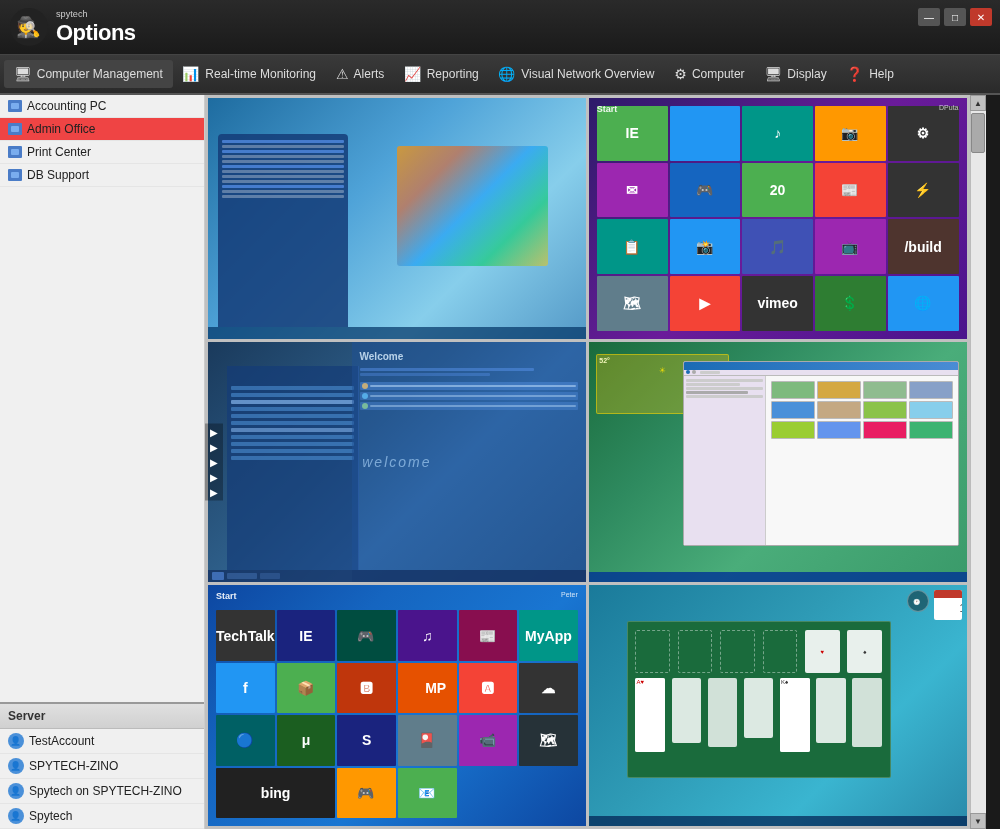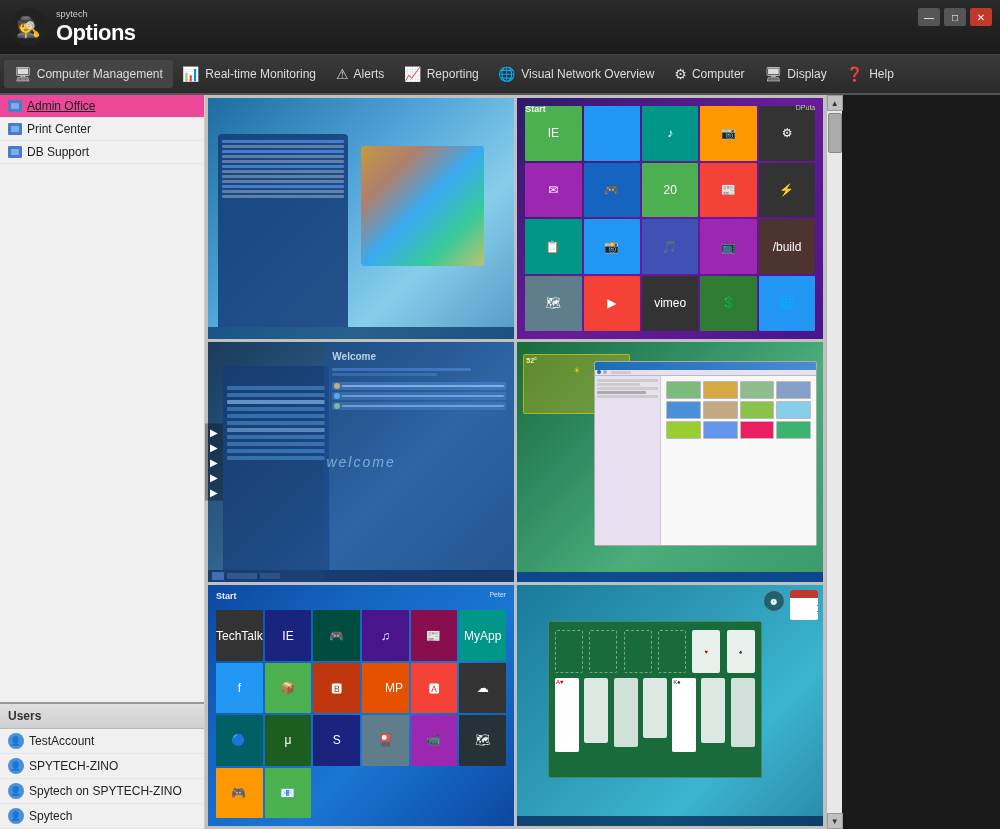--- a/index.html
+++ b/index.html
@@ -113,21 +113,21 @@
     .sidebar-item {
       display: flex;
       align-items: center;
       gap: 5px;
       padding: 4px 8px;
       cursor: pointer;
       font-size: 12px;
       color: #222;
       border-bottom: 1px solid #e5e5e5;
     }
-    .sidebar-item.selected { background: #ec4899; text-decoration: underline; }
+    .sidebar-item.selected { background: #ef4444; }
     .sidebar-item-icon {
       width: 14px;
       height: 12px;
       background: #4a7cc7;
       border-radius: 1px;
       flex-shrink: 0;
       display: flex;
       align-items: center;
       justify-content: center;
     }
@@ -278,23 +278,23 @@
       grid-template-columns: repeat(5, 1fr);
       gap: 2px;
       padding: 8px;
       height: 100%;
     }
     .tile {
       border-radius: 1px;
       display: flex;
       align-items: center;
       justify-content: center;
-      font-size: 12px;
+      font-size: 14px;
       color: white;
-      font-weight: normal;
+      font-weight: bold;
     }
     .tile-green { background: #4caf50; }
     .tile-blue { background: #2196f3; }
     .tile-orange { background: #ff9800; }
     .tile-red { background: #f44336; }
     .tile-purple { background: #9c27b0; }
     .tile-teal { background: #009688; }
     .tile-dark { background: #333; }
     .tile-indigo { background: #3f51b5; }
     .tile-gray { background: #607d8b; }
@@ -523,37 +523,41 @@
   </div>
   <div class="menu-item">
     <span class="menu-icon">❓</span>
     <span>Help</span>
   </div>
 </div>
 
 <div id="main">
 
   <div id="sidebar">
+    <div class="sidebar-item">
+      <div class="sidebar-item-icon"></div>
+      <span>Accounting PC</span>
+    </div>
     <div class="sidebar-item selected">
       <div class="sidebar-item-icon"></div>
       <span>Admin Office</span>
     </div>
     <div class="sidebar-item">
       <div class="sidebar-item-icon"></div>
       <span>Print Center</span>
     </div>
     <div class="sidebar-item">
       <div class="sidebar-item-icon"></div>
       <span>DB Support</span>
     </div>
 
     <div style="flex:1;"></div>
 
     <div class="users-section">
-      <div class="sidebar-section-header">Users</div>
+      <div class="sidebar-section-header">Server</div>
       <div class="sidebar-item">
         <div class="user-icon">👤</div>
         <span>TestAccount</span>
       </div>
       <div class="sidebar-item">
         <div class="user-icon">👤</div>
         <span>SPYTECH-ZINO</span>
       </div>
       <div class="sidebar-item">
         <div class="user-icon">👤</div>
@@ -747,20 +751,21 @@
             <div class="tile" style="background:#bf360c;">🅱</div>
             <div class="tile" style="background:#e65100;padding-left:17px;">MP</div>
             <div class="tile tile-red">🅰</div>
             <div class="tile tile-dark">☁</div>
             <div class="tile" style="background:#006064;">🔵</div>
             <div class="tile" style="background:#1b5e20;">μ</div>
             <div class="tile" style="background:#1a237e;">S</div>
             <div class="tile tile-gray">🎴</div>
             <div class="tile tile-purple">📹</div>
             <div class="tile" style="background:#263238;">🗺</div>
+            <div class="tile" style="background:#212121;grid-column:span 2;">bing</div>
             <div class="tile tile-orange">🎮</div>
             <div class="tile tile-green">📧</div>
           </div>
         </div>
       </div>
 
       <div class="screenshot-cell">
         <div class="ss-desktop">
 
           <div class="clock-widget">🕐</div>

